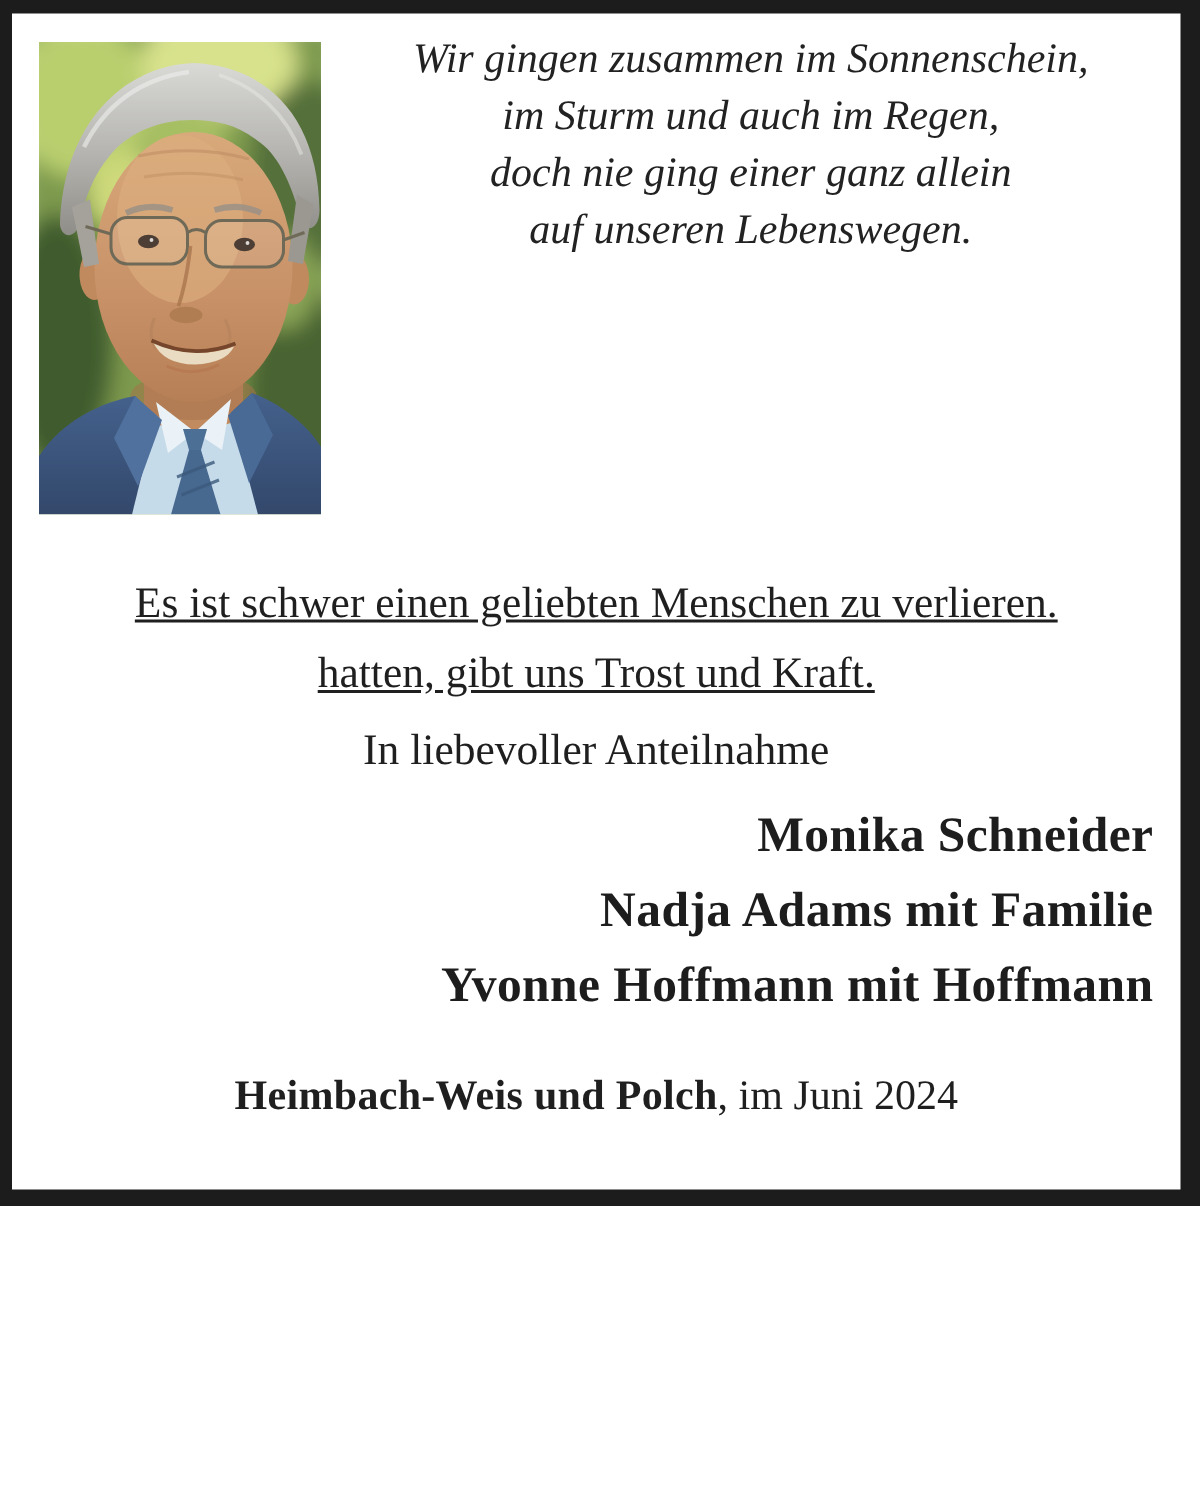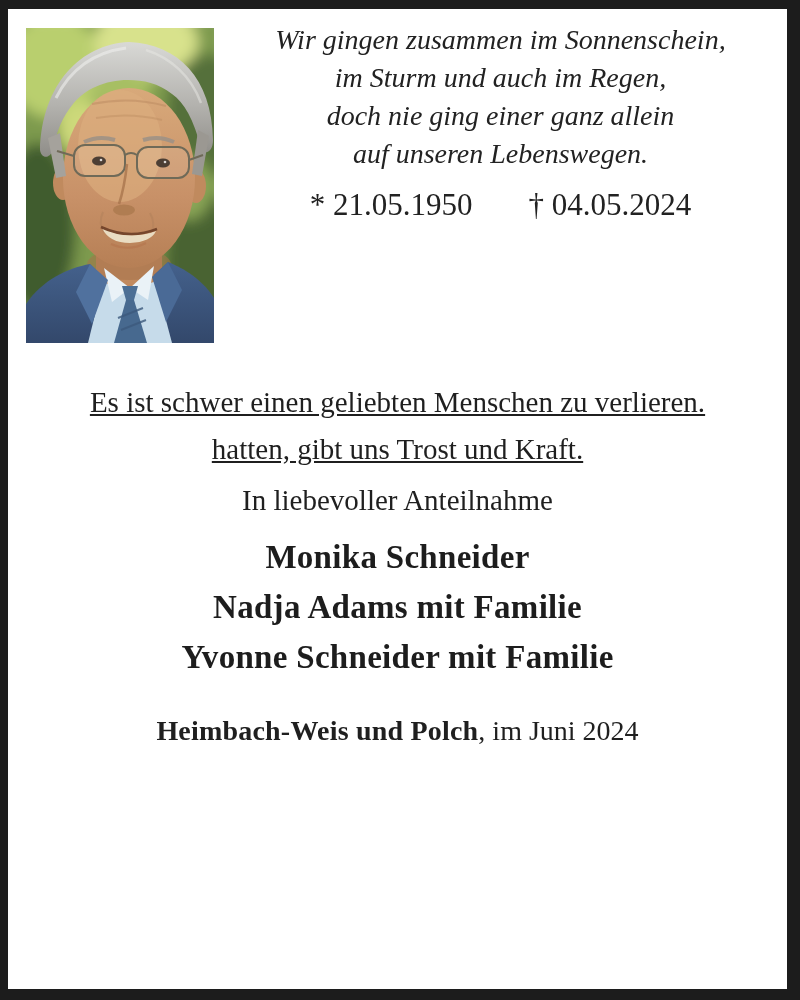--- a/index.html
+++ b/index.html
@@ -1,19 +1,19 @@
 <!DOCTYPE html>
 <html><head>
 <meta charset="utf-8">
 <style>
   html,body{margin:0;padding:0;background:#ffffff;}
   body{width:800px;height:1000px;overflow:hidden;
        font-family:"Liberation Serif","DejaVu Serif",serif;color:#1f1f1f;}
 
-  .notice{box-sizing:border-box;width:800px;height:1000px;
+  .notice{box-sizing:border-box;width:800px;height:804px;
           border-style:solid;border-color:#1c1c1c;
           border-width:9px 13px 11px 8px;background:#ffffff;position:relative;}
 
   
   .header{position:relative;height:352px;}
   .photo-wrap{position:absolute;left:18px;top:19px;width:188px;height:315px;overflow:hidden;}
   .photo-wrap svg{display:block;width:100%;height:100%;}
   .head-right{position:absolute;left:206px;right:0;top:0;text-align:center;}
 
   .poem{padding-top:12px;font-style:italic;font-size:28px;line-height:38px;color:#222;}
@@ -28,21 +28,21 @@
   
   .bodytext{text-align:center;padding:0 18px;}
   .para{margin:0;font-size:29px;line-height:47px;}
   .para .line{display:block;white-space:nowrap;text-decoration:underline;}
   .p1{margin-top:18px;}
   .p2{margin-top:4px;}
   .memorial{margin-top:4px;font-size:29px;line-height:47px;}
   .memorial .line{display:block;white-space:nowrap;}
   .mourners{margin-top:8px;font-size:33px;line-height:50px;font-weight:bold;
             letter-spacing:0.3px;color:#1d1d1d;}
-  .mourner{white-space:nowrap;}
+  .mourner{white-space:nowrap;text-align:right;}
   .closing{margin:32px 0 0 0;font-size:28px;line-height:34px;white-space:nowrap;}
   .closing .places{font-weight:bold;letter-spacing:0.2px;}
 </style>
 </head>
 <body>
 
 <div class="notice">
 
   <div class="header">
 
@@ -150,41 +150,37 @@
 
     <div class="head-right">
       <div class="poem">
         <div class="poem-line">Wir gingen zusammen im Sonnenschein,</div>
         <div class="poem-line">im Sturm und auch im Regen,</div>
         <div class="poem-line">doch nie ging einer ganz allein</div>
         <div class="poem-line">auf unseren Lebenswegen.</div>
       </div>
 
 
-      <div class="dates">
-        <span>* 21.05.1950</span>
-        <span>† 04.05.2024</span>
-      </div>
     </div>
   </div>
 
   <div class="bodytext">
 
     <p class="para p1">
       <span class="line">Es ist schwer einen geliebten Menschen zu verlieren.</span>
       <span class="line">hatten, gibt uns Trost und Kraft.</span>
     </p>
 
 
     <div class="memorial">
       <span class="line">In liebevoller Anteilnahme</span>
     </div>
 
     <div class="mourners">
       <div class="mourner">Monika Schneider</div>
       <div class="mourner">Nadja Adams mit Familie</div>
-      <div class="mourner">Yvonne Schneider mit Familie</div>
+      <div class="mourner">Yvonne Hoffmann mit Hoffmann</div>
     </div>
 
     <p class="closing"><span class="places">Heimbach-Weis und Polch</span><span>, im Juni 2024</span></p>
 
   </div>
 </div>
 
 </body></html>

